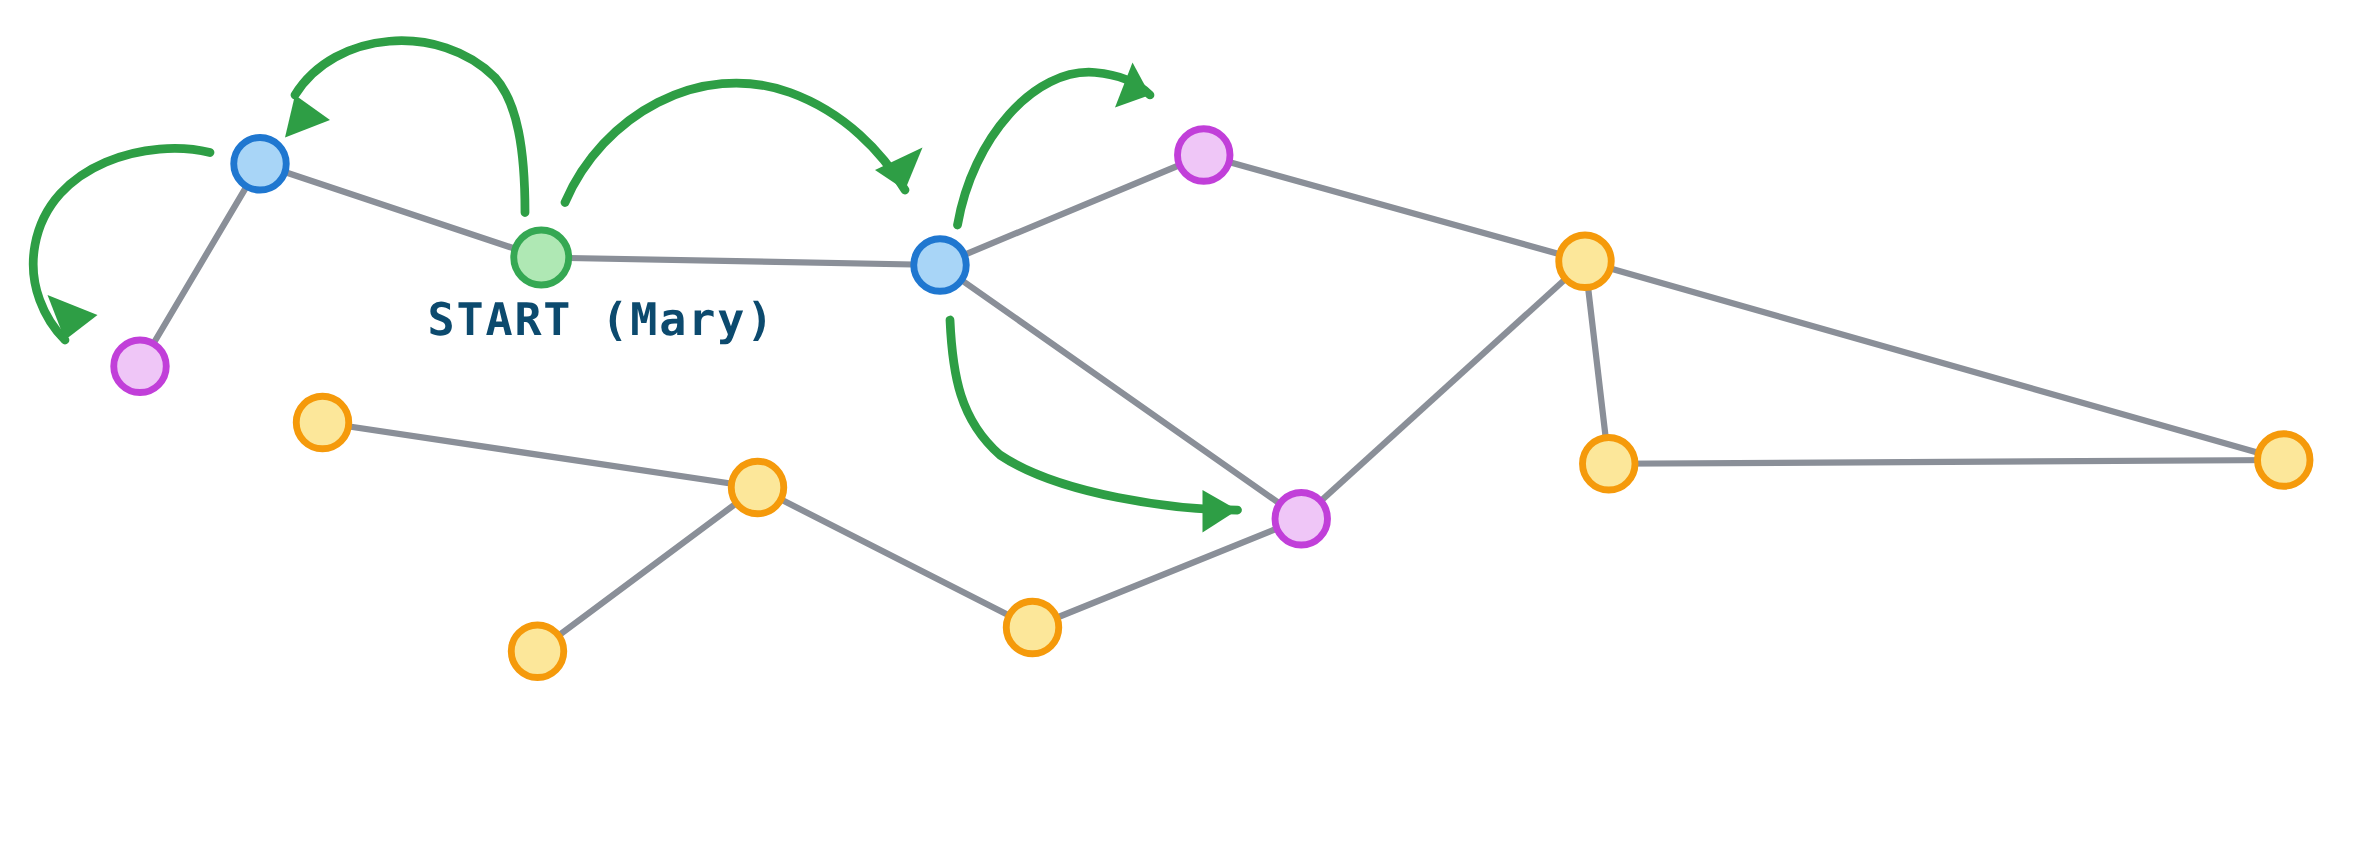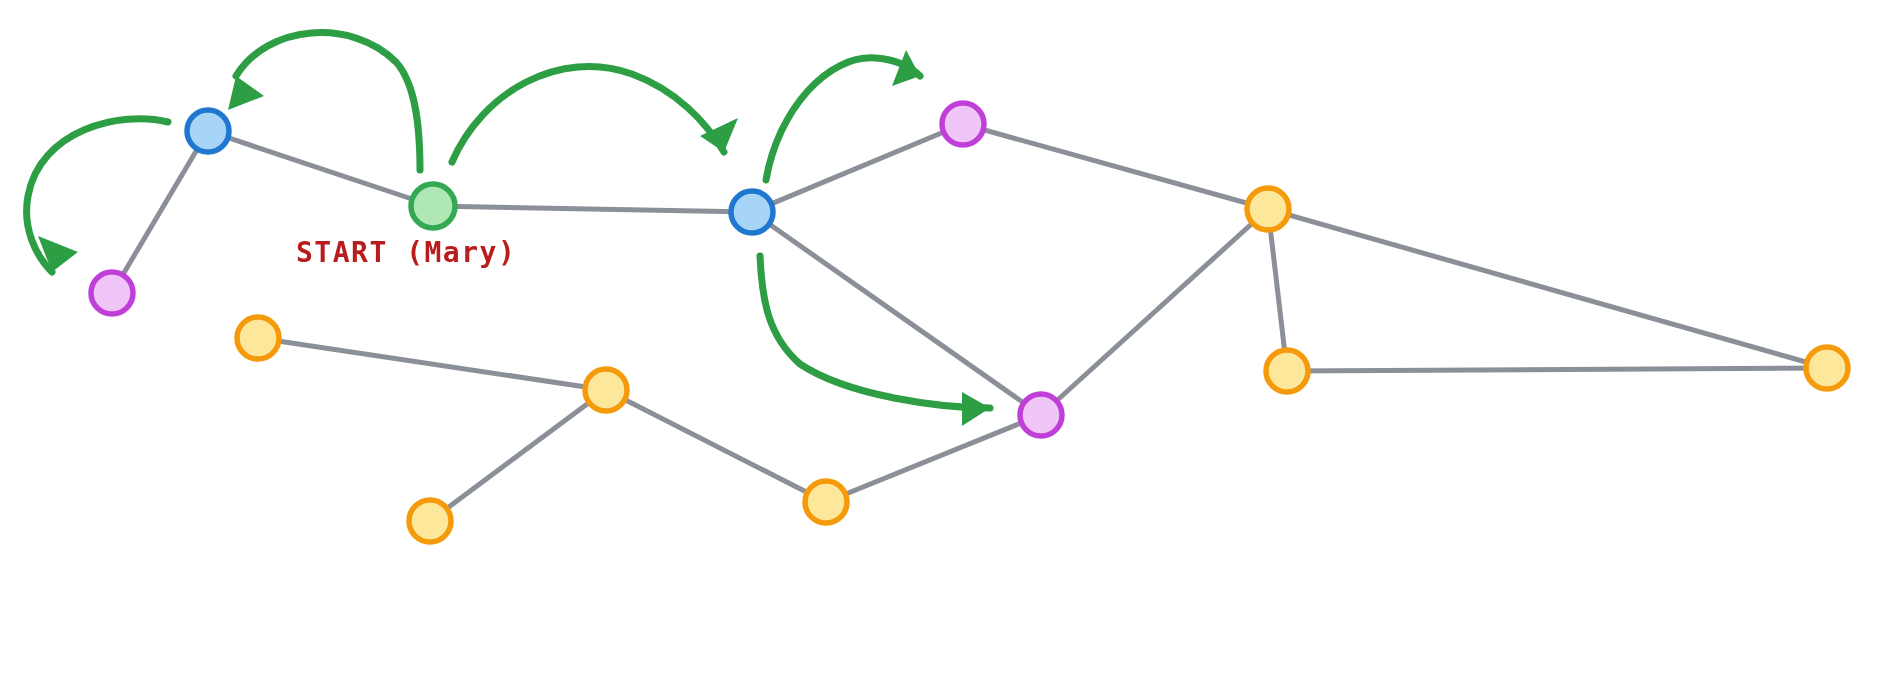--- a/index.html
+++ b/index.html
@@ -41,27 +41,28 @@
     stroke-width: 7;
     stroke-linecap: round;
     stroke-linejoin: round;
   }
   .anno-head {
     fill: #2E9E45;
     stroke: none;
   }
   .anno-label {
     position: absolute;
-    color: #b91c1c;
+    color: #0c4a6e;
     font-family: "DejaVu Sans Mono", monospace;
-    font-size: 28px;
+    font-size: 36px;
     font-weight: 600;
     letter-spacing: 1.5px;
     white-space: nowrap;
     user-select: none;
+    margin-left: 46px;
   }
 </style>
 </head>
 <body>
 
 <div id="stage">
 
   <svg id="graph-svg" viewBox="0 0 1882 680" preserveAspectRatio="none">
     <g id="edges-layer">
         <line x1="208" y1="131" x2="112" y2="293" class="graph-edge" stroke="#8a8f98"></line>

